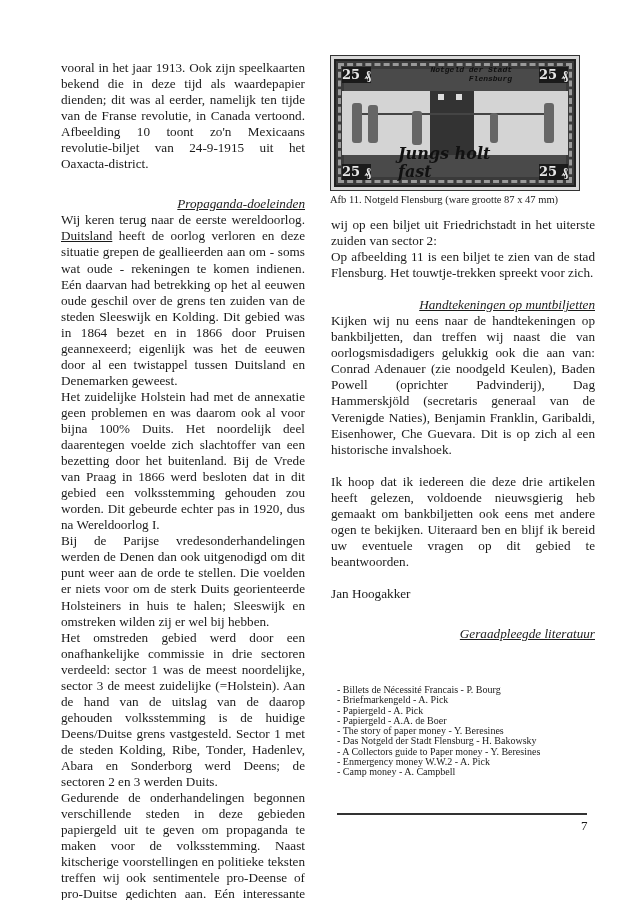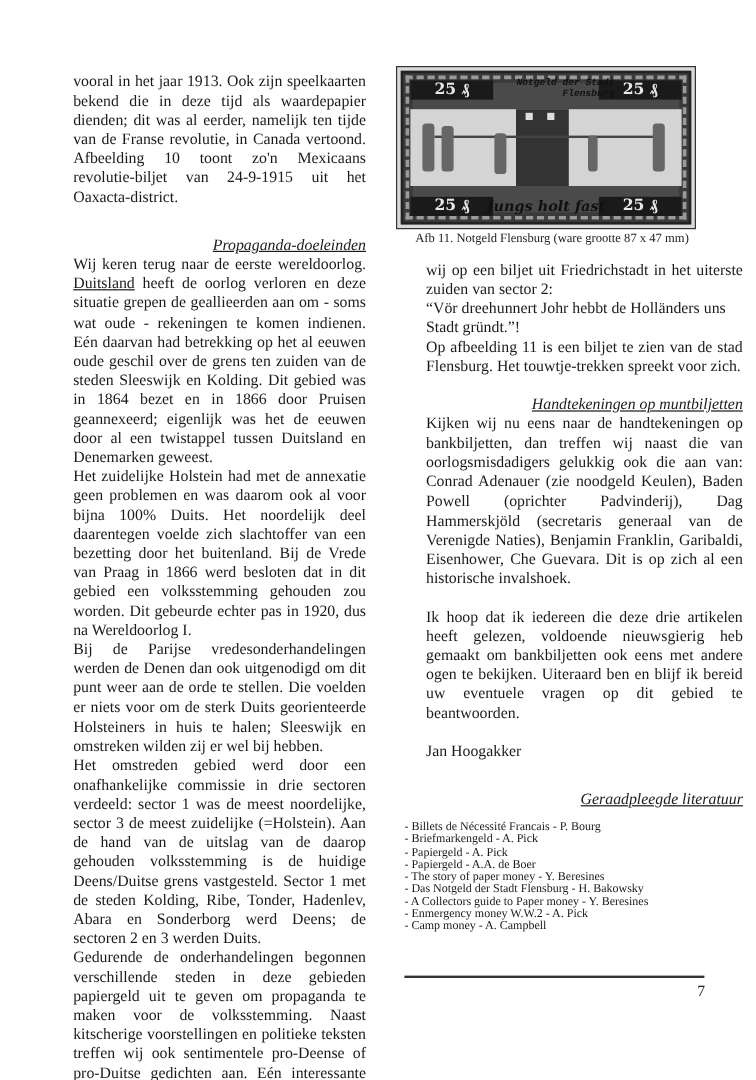--- a/index.html
+++ b/index.html
@@ -1,44 +1,44 @@
 <!DOCTYPE html>
 <html><head>
   <meta charset="utf-8">
   <style>
     html, body { margin: 0; padding: 0; background: #ffffff; }
     body { width: 630px; height: 900px; position: relative; overflow: hidden;
            font-family: "Liberation Serif", "DejaVu Serif", serif; color: #1a1a1a; }
     .col { position: absolute; font-size: 13.2px; line-height: 16.05px; text-align: justify; }
     .col-left { left: 61px; top: 60px; width: 244px; }
-    .col-right { left: 331px; top: 217px; width: 264px; margin-left: 24px; }
+    .col-right { left: 331px; top: 217px; width: 264px; }
     .para { margin: 0; }
     .gap { height: 16px; }
     .heading { font-style: italic; text-decoration: underline; margin: 0; text-align: right; }
     .underline { text-decoration: underline; }
     .nojust { text-align: left; }
     
     .figure { position: absolute; left: 330px; top: 55px; width: 265px; }
     .note-frame { width: 250px; height: 136px; border: 1px solid #333; background: #d9d9d9; padding: 3px; box-sizing: border-box; }
     .note { position: relative; width: 100%; height: 100%; background: #3a3a3a; border: 2px solid #222; box-sizing: border-box; overflow: hidden; }
     .note .border-pattern { position: absolute; inset: 2px; border: 3px dashed #9a9a9a; }
     .note .inner { position: absolute; left: 8px; right: 8px; top: 8px; bottom: 8px; background: #4a4a4a; }
-    .denom { position: absolute; background: #1a1a1a; color: #e8e8e8; font-family: "DejaVu Serif", serif; font-weight: bold; font-size: 13px; padding: 0 20px; line-height: 16px; }
+    .denom { position: absolute; background: #1a1a1a; color: #e8e8e8; font-family: "DejaVu Serif", serif; font-weight: bold; font-size: 13px; padding: 0 0; line-height: 16px; }
     .denom.tl { left: 6px; top: 6px; }
     .denom.tr { right: 6px; top: 6px; }
     .denom.bl { left: 6px; bottom: 5px; }
     .denom.br { right: 6px; bottom: 5px; }
     .note-title { position: absolute; left: 62px; right: 62px; top: 4px; text-align: right; color: #111; font-family: Liberation Mono, monospace; font-size: 8px; line-height: 9px; font-weight: bold; font-style: italic; }
-    .motto { position: absolute; left: 62px; right: 62px; bottom: 4px; text-align: center; color: #111; font-family: "DejaVu Serif", serif; font-size: 12px; font-weight: bold; font-style: italic; line-height: 18px; }
+    .motto { position: absolute; left: 62px; right: 62px; bottom: 4px; color: #111; font-family: "DejaVu Serif", serif; font-size: 16px; font-weight: bold; font-style: italic; line-height: 18px; }
     .scene { position: absolute; left: 6px; right: 6px; top: 30px; bottom: 30px; background: #d4d4d4; }
     .scene .castle { position: absolute; left: 88px; width: 44px; top: 0; bottom: 0; background: #333; }
     .scene .castle::before { content: ""; position: absolute; left: 8px; top: 3px; width: 6px; height: 6px; background: #ddd; box-shadow: 18px 0 0 #ddd; }
     .scene .rope { position: absolute; left: 20px; right: 20px; top: 22px; height: 1.5px; background: #444; }
     .fig { position: absolute; background: #666; border-radius: 3px; }
-    .caption { margin-top: 3px; font-size: 10.5px; line-height: 12px; color: #222; margin-left: 16px; }
+    .caption { margin-top: 3px; font-size: 10.5px; line-height: 12px; color: #222; }
     
     .biblio { position: absolute; left: 337px; top: 685px; font-size: 10px; line-height: 10.3px; }
     .biblio-item { margin: 0; white-space: nowrap; }
     .footer-rule { position: absolute; left: 337px; top: 813px; width: 250px; height: 1.5px; background: #333; }
     .page-number { position: absolute; left: 581px; top: 818px; font-size: 13px; }
   </style>
 </head>
 <body>
 
 <div class="col col-left">
@@ -80,21 +80,20 @@
         <div>Flensburg</div>
       </div>
       <div class="motto">Jungs holt fast</div>
     </div>
   </div>
   <div class="caption">Afb 11. Notgeld Flensburg (ware grootte 87 x 47 mm)</div>
 </div>
 
 <div class="col col-right">
   <p class="para">wij op een biljet uit Friedrichstadt in het uiterste zuiden van sector 2:</p>
-  <p class="para nojust">“Vör dreehunnert Johr hebbt de Holländers uns Stadt gründt.”!</p>
   <p class="para">Op afbeelding 11 is een biljet te zien van de stad Flensburg. Het touwtje-trekken spreekt voor zich.</p>
   <div class="gap"></div>
   <p class="heading">Handtekeningen op muntbiljetten</p>
   <p class="para">Kijken wij nu eens naar de handtekeningen op bankbiljetten, dan treffen wij naast die van oorlogsmisdadigers gelukkig ook die aan van: Conrad Adenauer (zie noodgeld Keulen), Baden Powell (oprichter Padvinderij), Dag Hammerskjöld (secretaris generaal van de Verenigde Naties), Benjamin Franklin, Garibaldi, Eisenhower, Che Guevara. Dit is op zich al een historische invalshoek.</p>
   <div class="gap"></div>
   <p class="para">Ik hoop dat ik iedereen die deze drie artikelen heeft gelezen, voldoende nieuwsgierig heb gemaakt om bankbiljetten ook eens met andere ogen te bekijken. Uiteraard ben en blijf ik bereid uw eventuele vragen op dit gebied te beantwoorden.</p>
   <div class="gap"></div>
   <p class="para nojust">Jan Hoogakker</p>
   <div class="gap"></div>
   <div class="gap" style="height:8px"></div>

